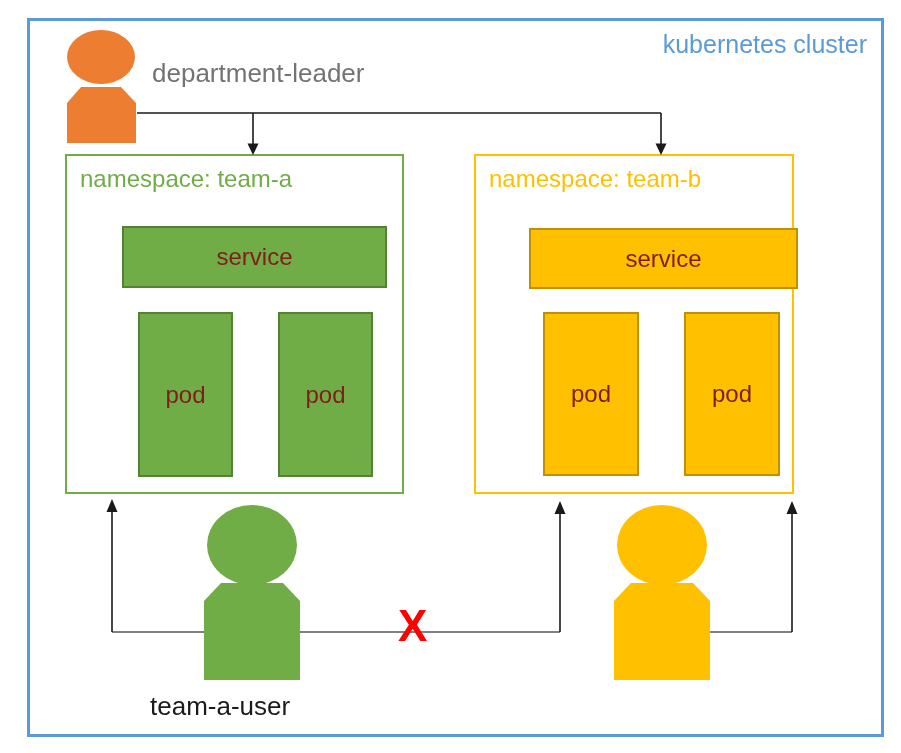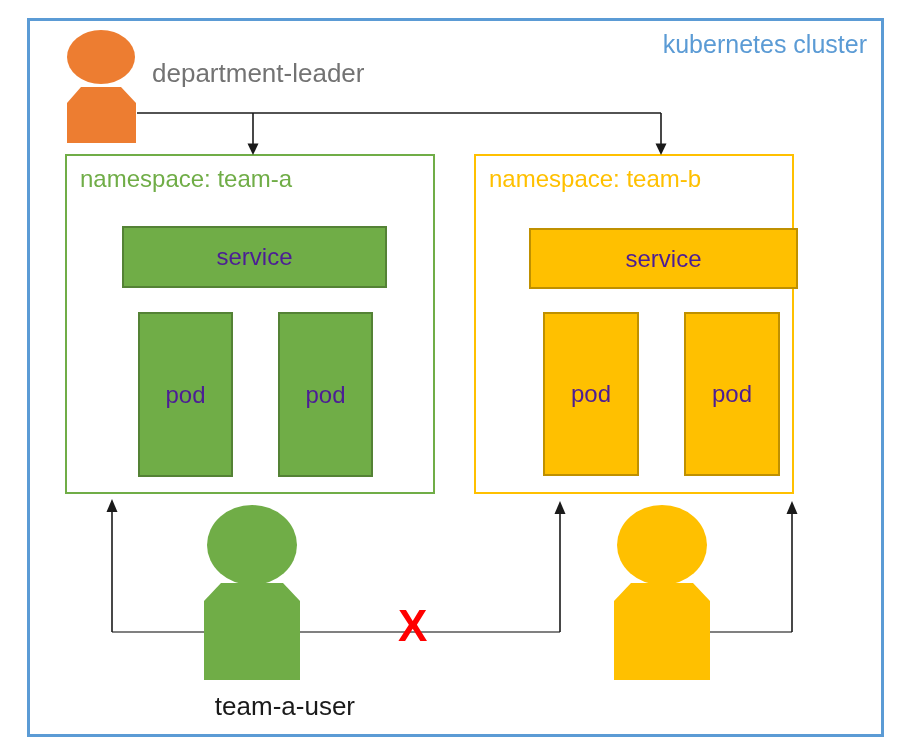--- a/index.html
+++ b/index.html
@@ -15,47 +15,47 @@
     position:absolute;top:9px;right:14px;
     font-size:25px;color:var(--cluster-blue);white-space:nowrap;
   }
   .leader-label{
     position:absolute;left:152px;top:58px;font-size:26px;color:#737373;white-space:nowrap;
   }
   .ns{
     position:absolute;top:154px;height:340px;box-sizing:border-box;
     border:2px solid;background:transparent;
   }
-  .ns-a{left:65px;width:370px;border-color:var(--team-a-green);}
+  .ns-a{left:65px;width:339px;border-color:var(--team-a-green);}
   .ns-b{left:474px;width:320px;border-color:var(--team-b-amber);}
   .ns-label{position:absolute;left:13px;top:9px;font-size:24px;white-space:nowrap;}
   .ns-a .ns-label{color:var(--team-a-green);}
   .ns-b .ns-label{color:var(--team-b-amber);}
   .node{
     position:absolute;box-sizing:border-box;border:2px solid;
     display:flex;align-items:center;justify-content:center;
-    color:#4c1d95;font-size:24px;
+    color:#7f1d1d;font-size:24px;
   }
   .ns-a .node{background:var(--team-a-green);border-color:var(--team-a-green-dark);}
   .ns-b .node{background:var(--team-b-amber);border-color:var(--team-b-amber-dark);}
   .svc-a{left:55px;top:70px;width:265px;height:62px;}
   .pod-a1{left:71px;top:156px;width:95px;height:165px;}
   .pod-a2{left:211px;top:156px;width:95px;height:165px;}
   .svc-b{left:53px;top:72px;width:269px;height:61px;}
   .pod-b1{left:67px;top:156px;width:96px;height:164px;}
   .pod-b2{left:208px;top:156px;width:96px;height:164px;}
   .overlay-svg{position:absolute;left:0;top:0;width:901px;height:753px;pointer-events:none;}
   .cline{stroke:#1a1a1a;stroke-width:1.6;fill:none;}
   .ahead{fill:#1a1a1a;stroke:none;}
   .gline{stroke:var(--connector-gray);stroke-width:2;fill:none;}
   .person-orange{fill:var(--leader-orange);}
   .person-green{fill:var(--team-a-green);}
   .person-amber{fill:var(--team-b-amber);}
   .user-label{
-    position:absolute;top:691px;font-size:26px;color:#1a1a1a;text-align:right;white-space:nowrap;
+    position:absolute;top:691px;font-size:26px;color:#1a1a1a;text-align:left;white-space:nowrap;
   }
   .user-label-a{left:150px;width:205px;}
   .user-label-b{left:553px;width:216px;}
   .denied-x{
     position:absolute;left:398px;top:604px;font-size:44px;font-weight:700;
     color:var(--denied-red);line-height:1;
   }
 </style>
 </head>
 <body>

